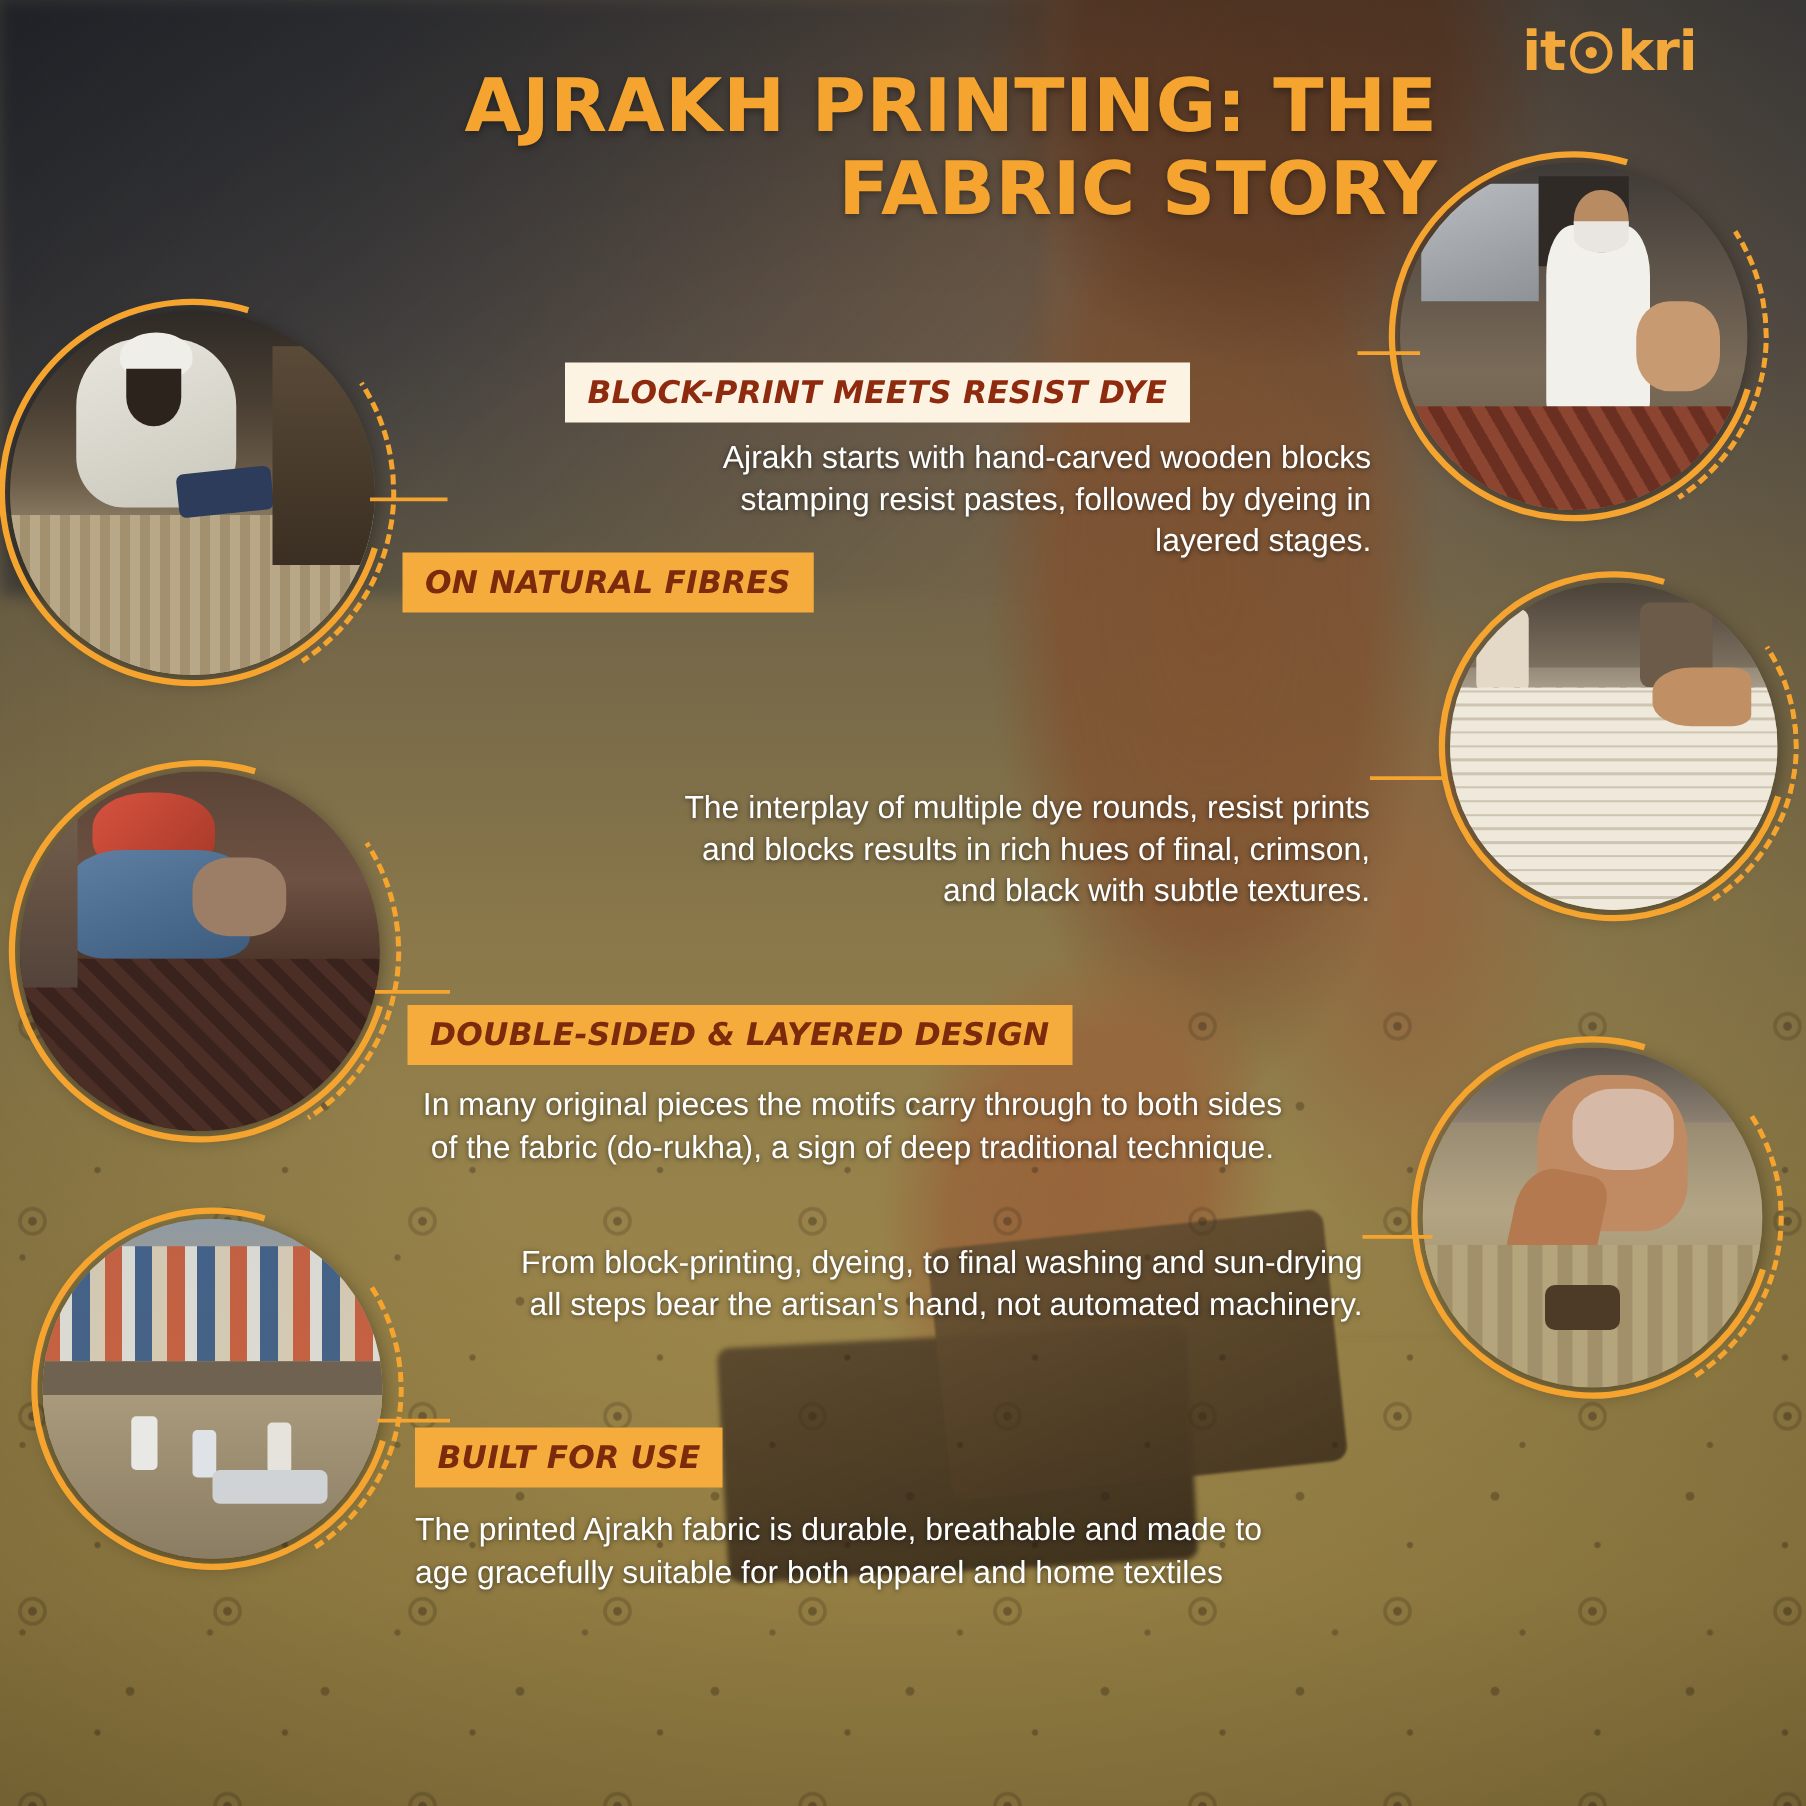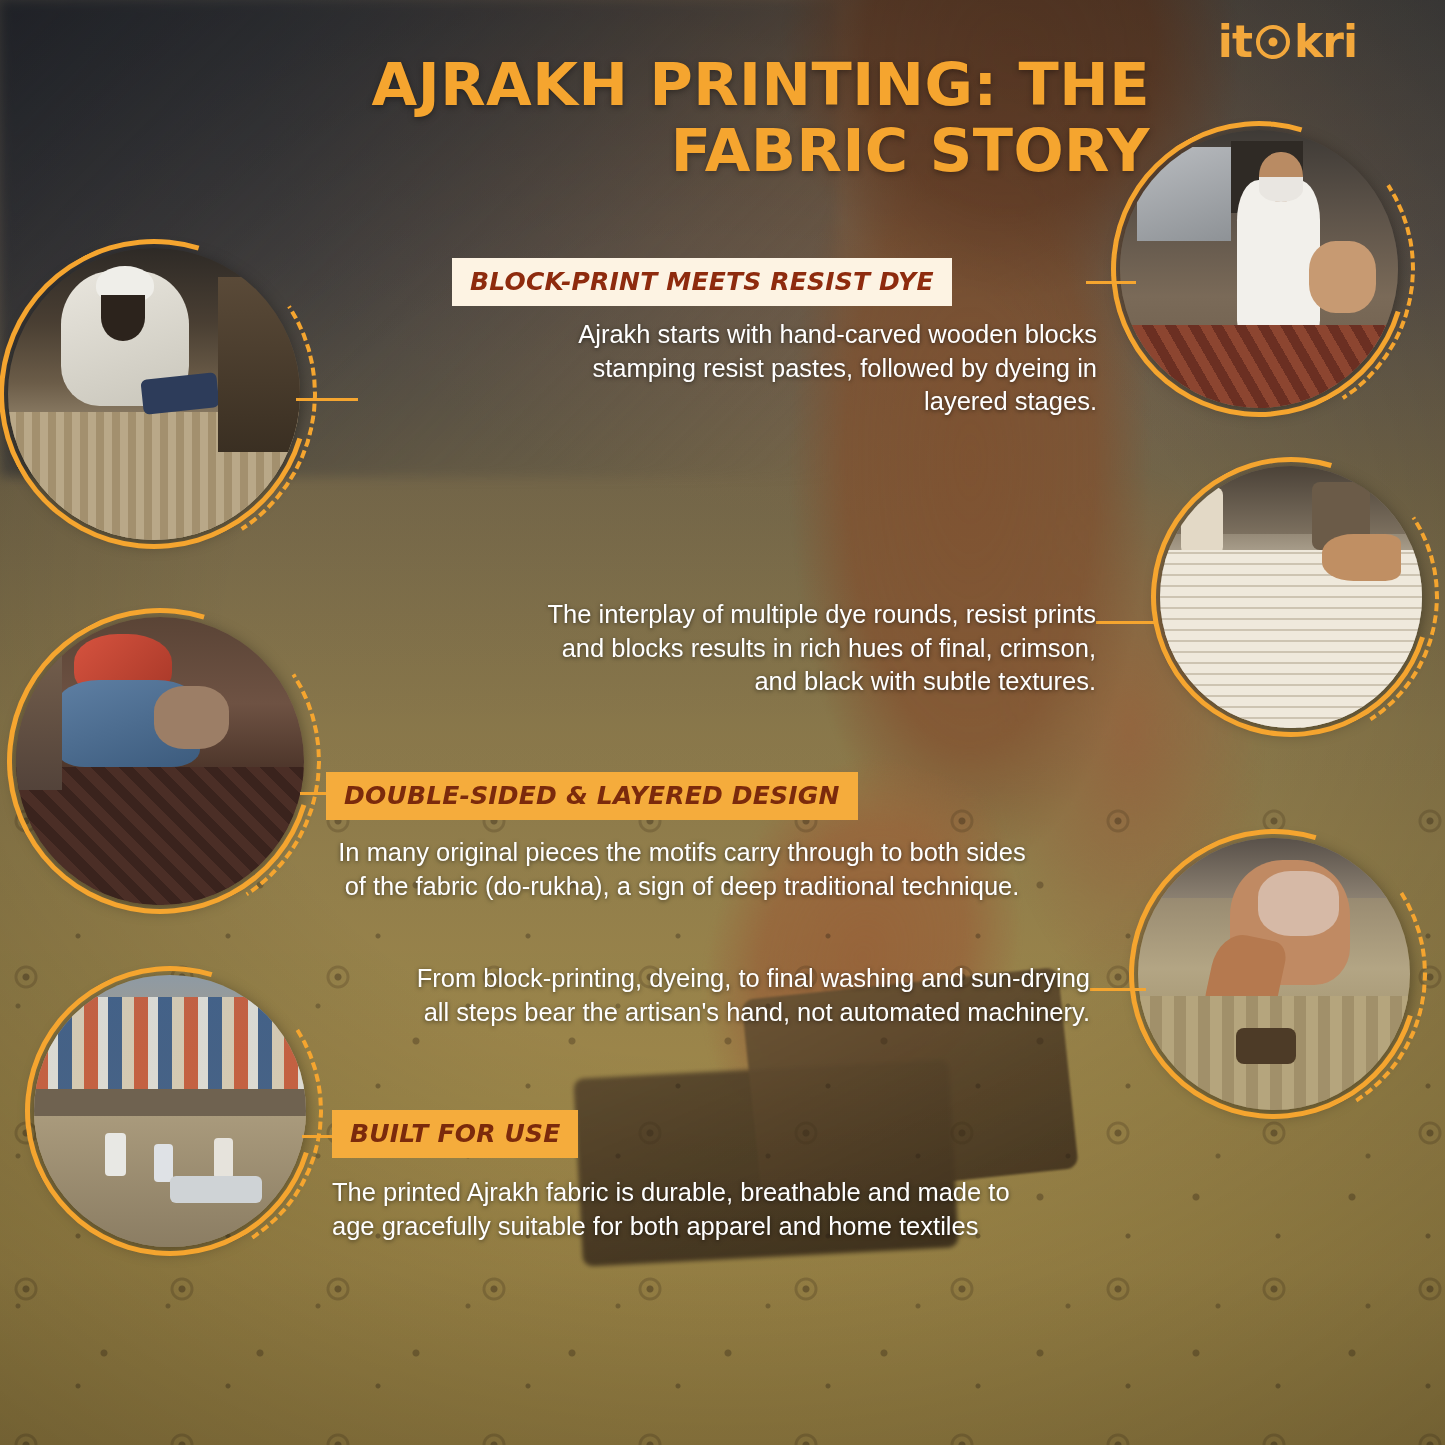--- a/index.html
+++ b/index.html
@@ -121,21 +121,21 @@
     position: absolute; left: 300px; top: 52px; width: 850px;
     text-align: right;
     color: #f5a52f;
     font-family: "DejaVu Sans", sans-serif;
     font-size: 59px; font-weight: 800; line-height: 1.12;
     letter-spacing: 0.5px;
     text-shadow: 0 2px 6px rgba(0,0,0,0.35);
   }
 
   
-  .block { position: absolute; }
+  .block { position: absolute; margin-top: 32px; }
   .label {
     display: inline-block;
     padding: 9px 18px 10px 18px;
     font-family: "DejaVu Sans", sans-serif;
     font-size: 25px;
     font-weight: 700; font-style: italic;
     letter-spacing: 0.2px;
     white-space: nowrap;
   }
   .label.cream { background: #fdf3e3; color: #8e2b0e; }
@@ -302,20 +302,21 @@
   </div>
   <div class="ring" style="left:1138px; top:838px; width:272px; height:272px;"></div>
   <div class="connector" style="left:1090px; top:988px; width:56px;"></div>
 
   <div class="block" style="left:452px; top:258px; width:645px;">
     <div class="label cream">BLOCK-PRINT MEETS RESIST DYE</div>
     <div class="body right" style="padding-left:70px;">Ajrakh starts with hand-carved wooden blocks stamping resist pastes, followed by dyeing in layered stages.</div>
   </div>
 
   <div class="block" style="left:322px; top:410px; width:700px;">
+    <div class="label amber">ON NATURAL FIBRES</div>
   </div>
 
   <div class="block" style="left:516px; top:586px; width:580px;">
     <div class="body right" style="padding-left:10px;">The interplay of multiple dye rounds, resist prints and blocks results in rich hues of final, crimson, and black with subtle textures.</div>
   </div>
 
   <div class="block" style="left:326px; top:772px; width:720px;">
     <div class="label amber">DOUBLE-SIDED &amp; LAYERED DESIGN</div>
     <div class="body left" style="width:712px; margin-top:16px;text-align:center;">In many original pieces the motifs carry through to both sides of the fabric (do-rukha), a sign of deep traditional technique.</div>
   </div>

